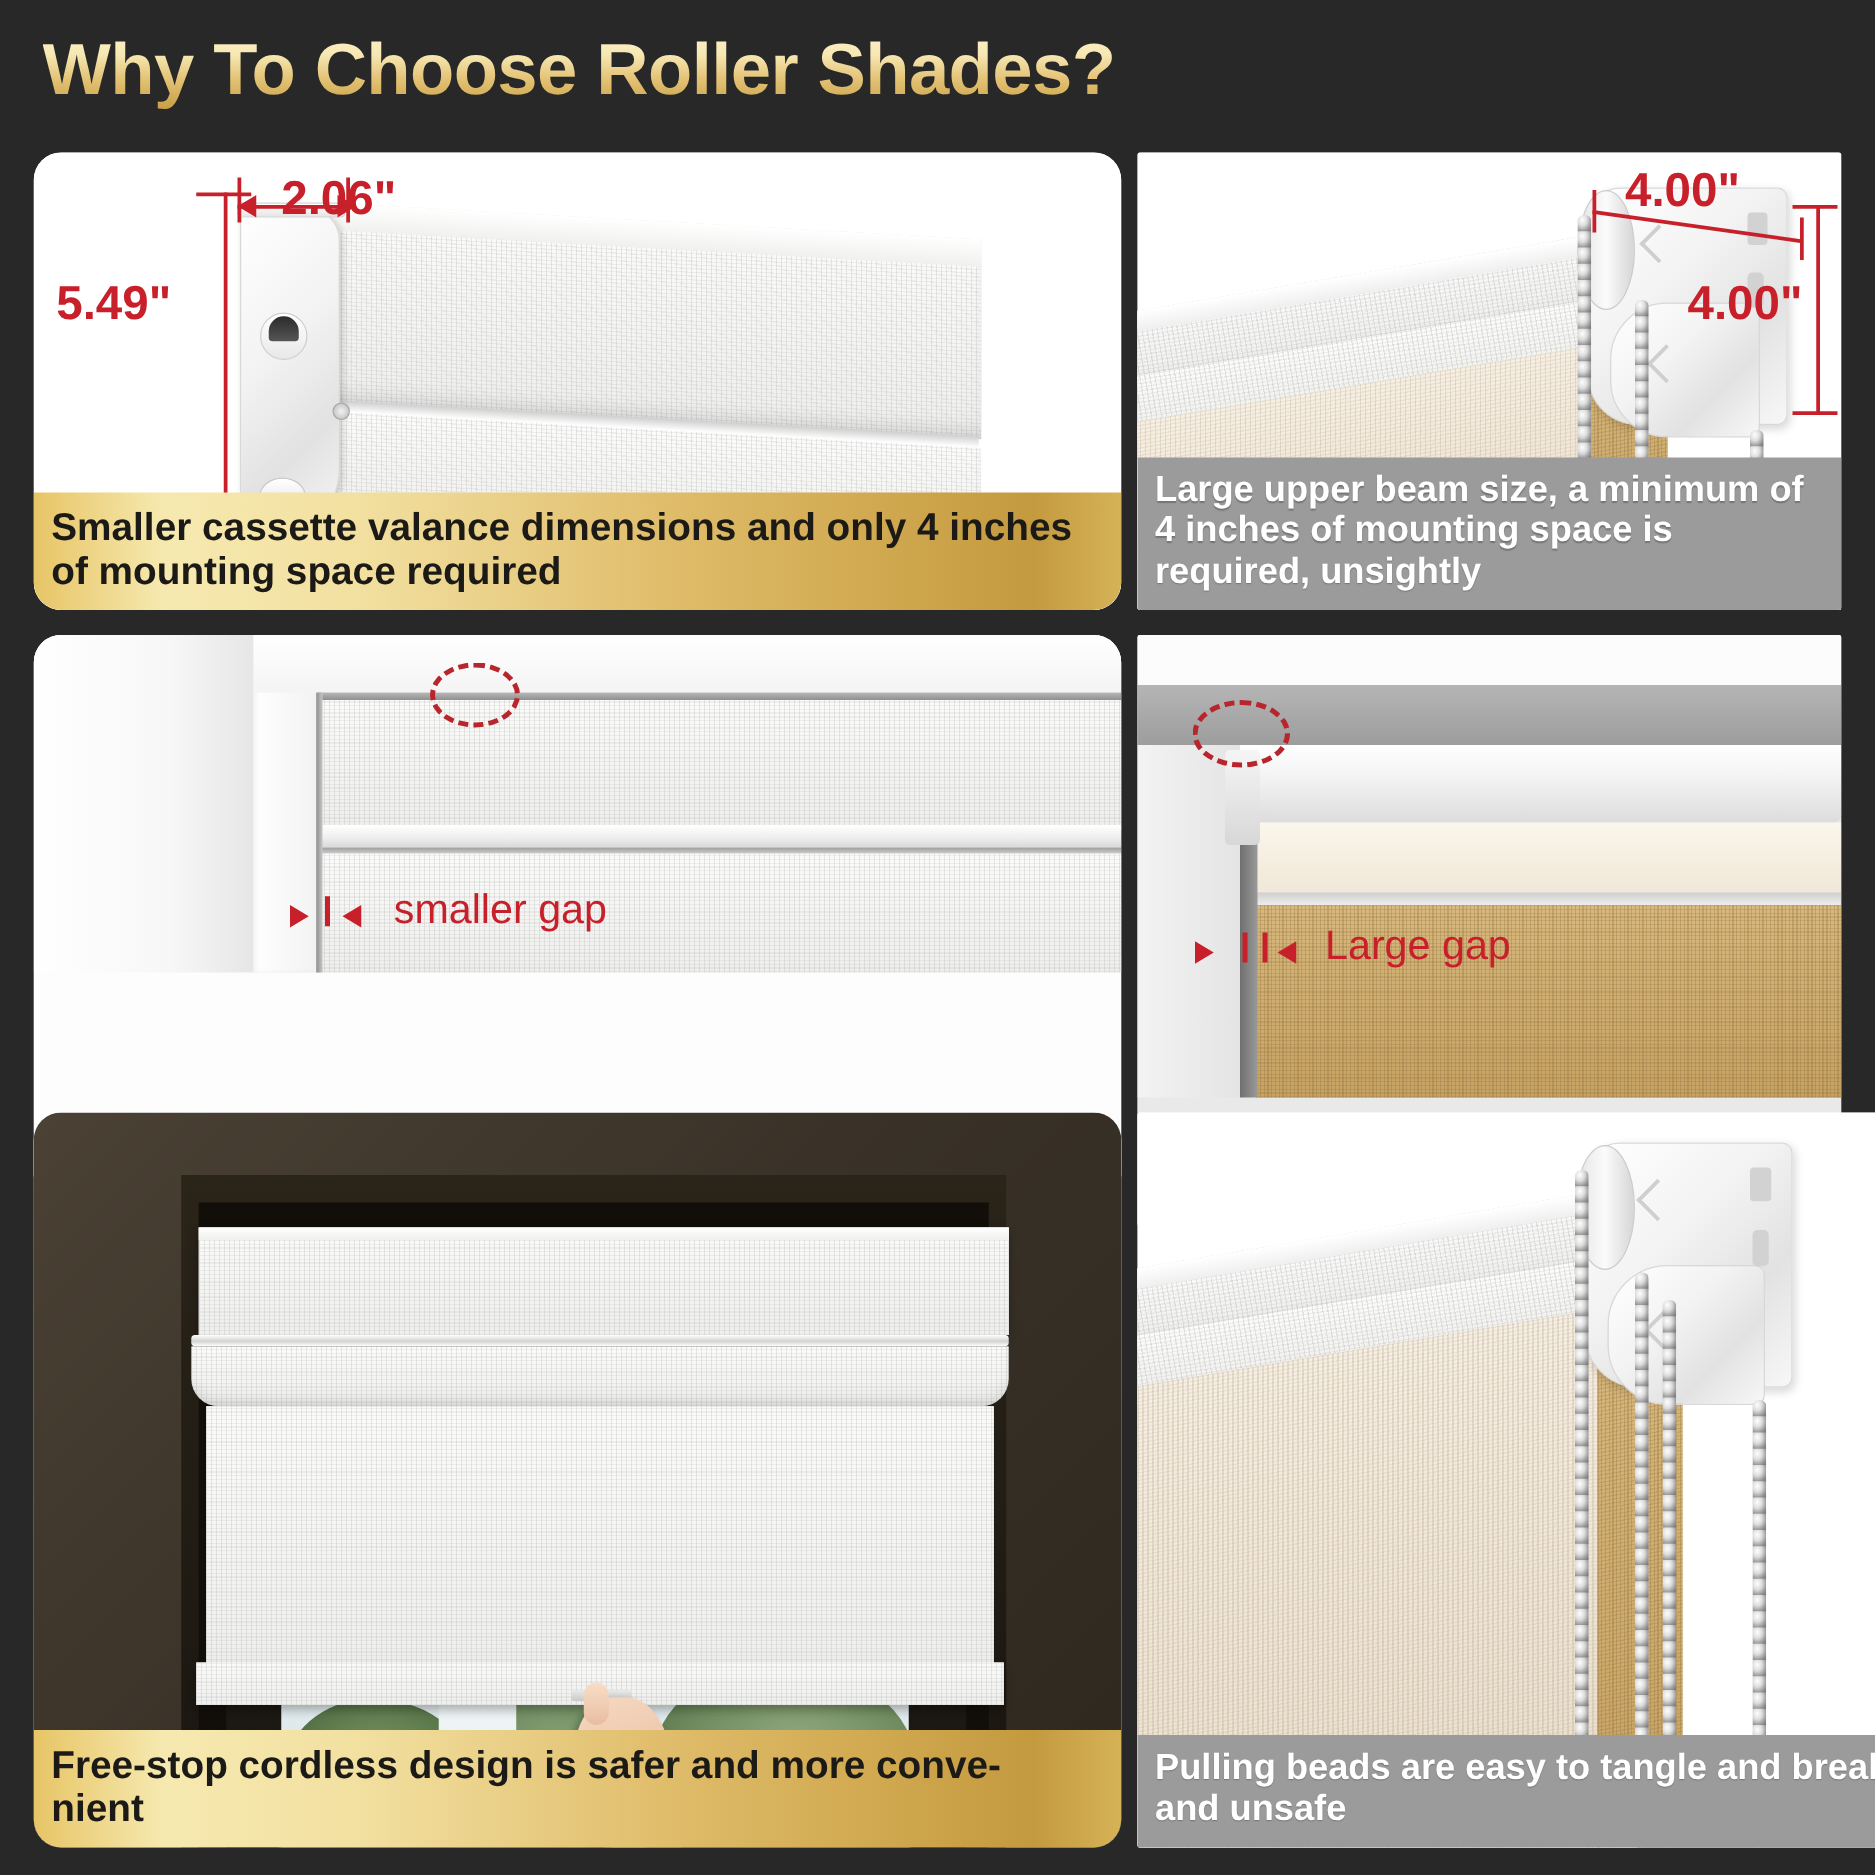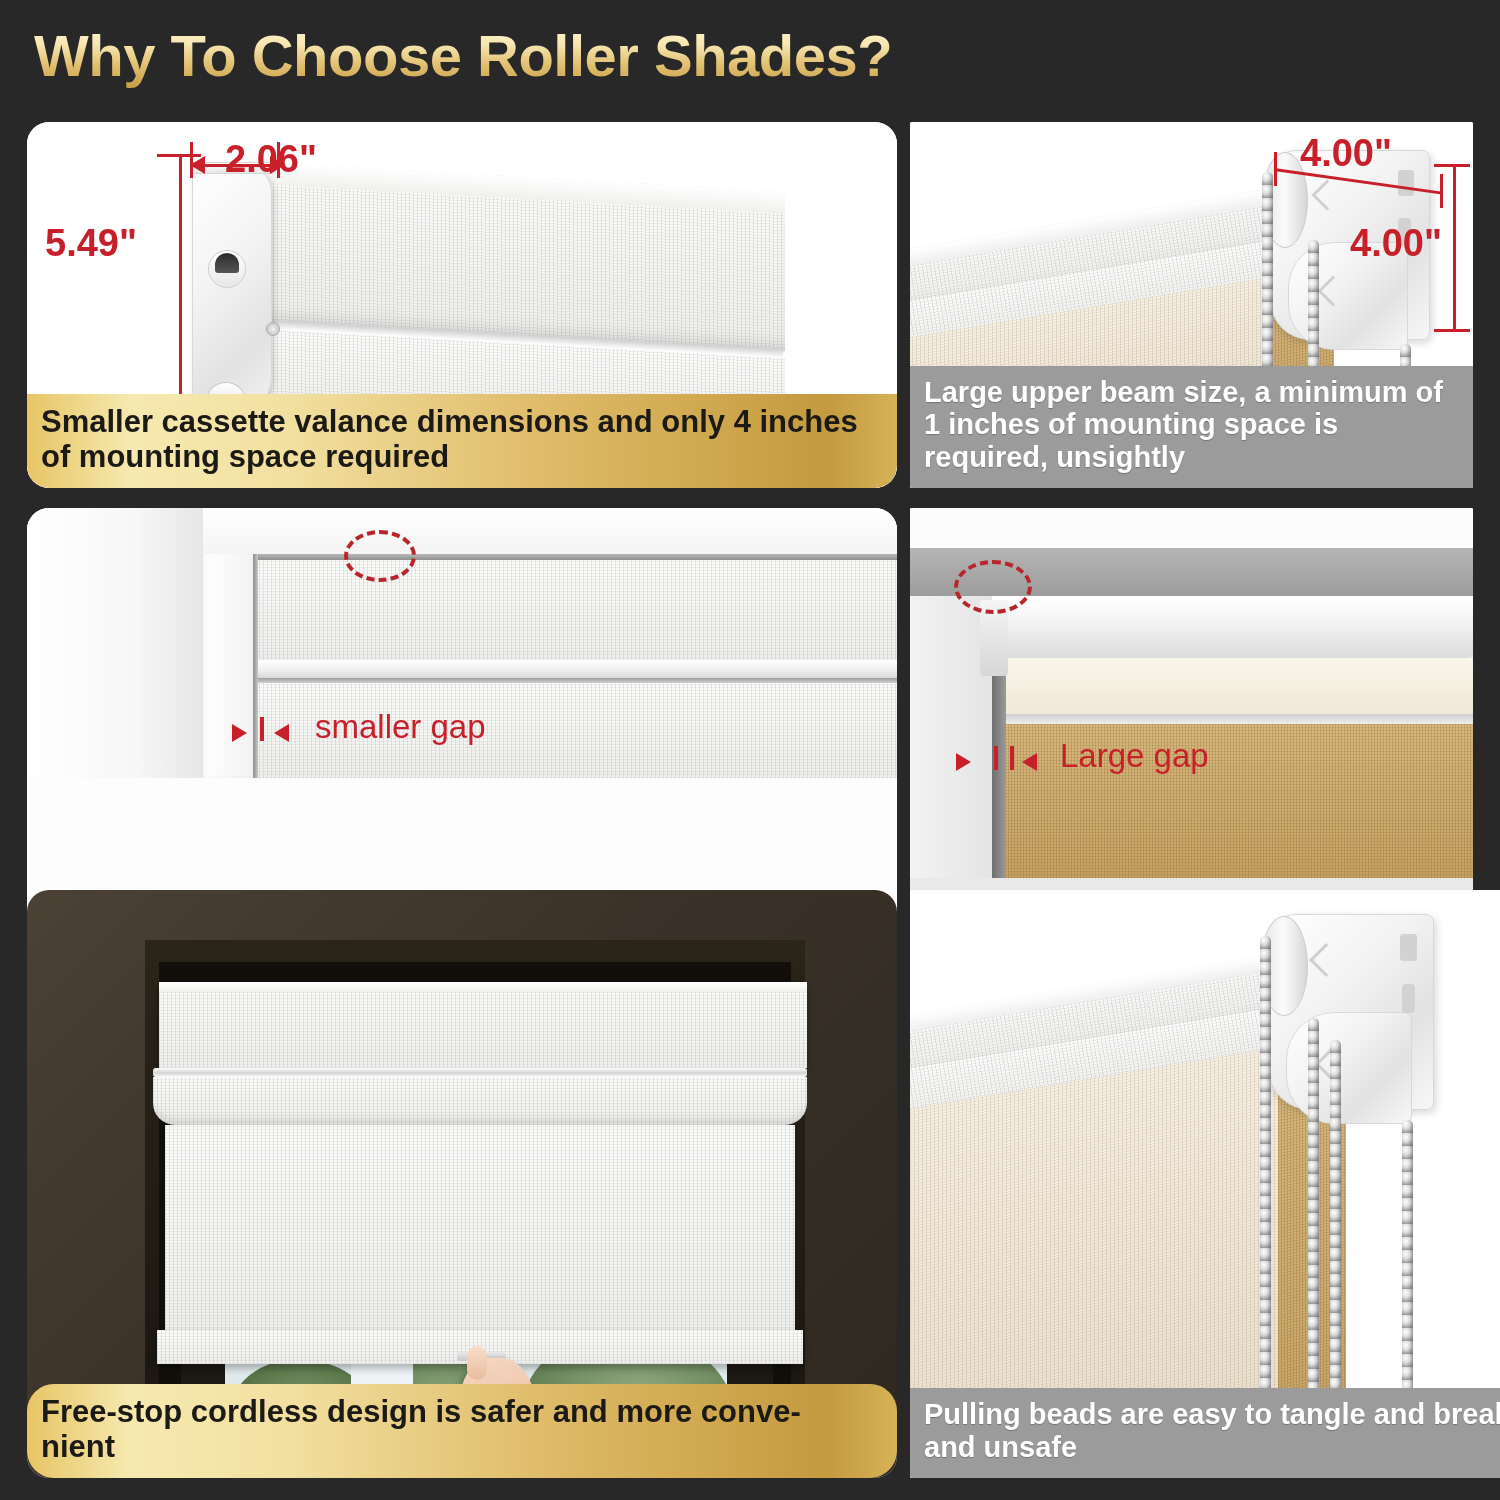--- a/index.html
+++ b/index.html
@@ -218,21 +218,21 @@
       <div class="tick-v" style="left:364px; top:30px; height:34px;"></div>
       <div class="tick-v" style="left:530px; top:52px; height:34px;"></div>
       <div class="dim-label" style="left:390px; top:10px; font-size:38px;">4.00"</div>
 
       <div class="dim-line-v" style="left:543px; top:42px; height:168px;"></div>
       <div class="tick-h" style="left:524px; top:42px; width:36px;"></div>
       <div class="tick-h" style="left:524px; top:207px; width:36px;"></div>
       <div class="dim-label" style="left:440px; top:100px; font-size:38px;">4.00"</div>
     </div>
 
-    <div class="cap gray">Large upper beam size, a minimum of 1 inches of mounting space is required, unsightly</div>
+    <div class="cap gray">Large upper beam size, a minimum of 4 inches of mounting space is required, unsightly</div>
   </div>
 
   <div class="panel left" style="left:27px; top:508px; width:870px; height:454px;">
     <div class="photo">
       <div style="position:absolute; inset:0; background:#fdfdfd;"></div>
 
       <div style="position:absolute; left:0; top:0; width:176px; height:270px;
                   background:linear-gradient(90deg,#ffffff 0%, #f7f7f7 62%, #e6e6e6 100%);"></div>
       <div style="position:absolute; left:176px; top:0; width:52px; height:270px;
                   background:linear-gradient(90deg,#ffffff,#f2f2f2);
@@ -356,21 +356,21 @@
                   background:linear-gradient(160deg,#f7d9c3 0%, #e9bfa2 60%, #d9a988 100%);
                   border-radius:40% 46% 28% 34%;
                   box-shadow:-3px 2px 6px rgba(0,0,0,.25);"></div>
       <div style="position:absolute; left:462px; top:528px; width:56px; height:60px;
                   background:linear-gradient(160deg,#f3d2ba,#dfae8d);
                   border-radius:18px 18px 0 0;"></div>
       <div style="position:absolute; left:440px; top:456px; width:20px; height:34px;
                   background:linear-gradient(180deg,#f9ddc8,#e8bda0); border-radius:10px;"></div>
     </div>
 
-    <div class="cap gold" style="white-space: pre-line; border-radius: 27px;">Free-stop cordless design is safer and more conve-
+    <div class="cap gold" style="white-space: pre-line;">Free-stop cordless design is safer and more conve-
 nient</div>
   </div>
 
   <div class="panel right" style="left:910px; top:890px; width:626px; height:588px;">
     <div class="photo">
       <div style="position:absolute; inset:0; background:#ffffff;"></div>
 
       <div class="fabric-white" style="position:absolute; left:-20px; top:58px; width:420px; height:62px;
                   transform: rotate(-9.5deg); transform-origin:right center;
                   box-shadow: inset 0 -10px 14px -8px rgba(0,0,0,.14);"></div>

